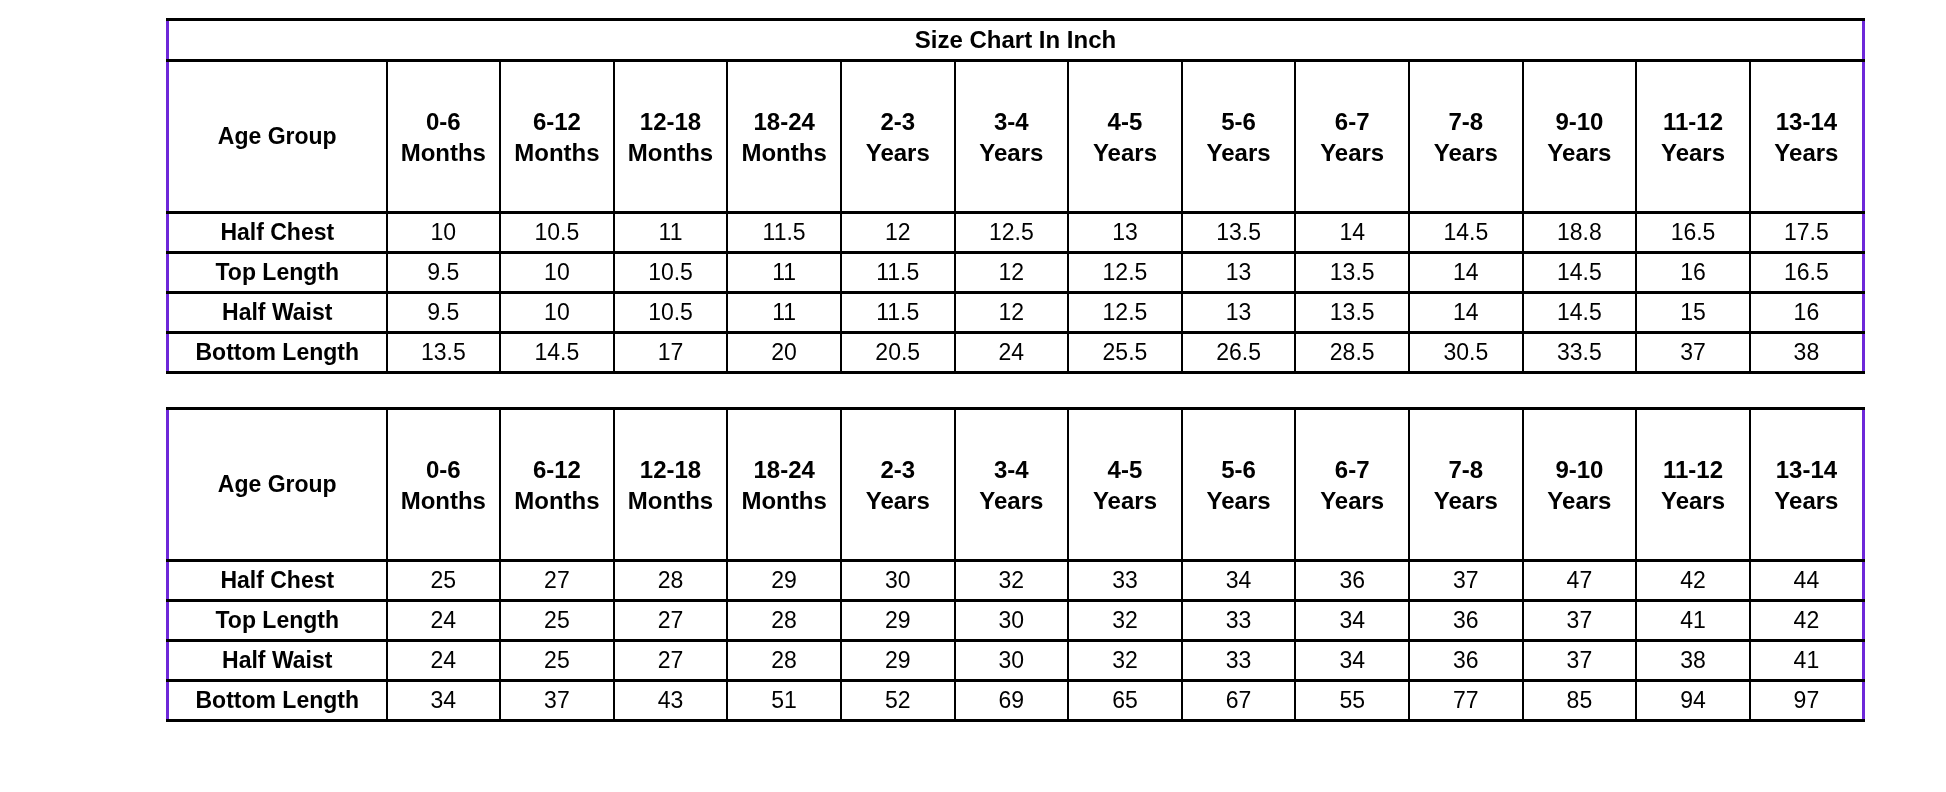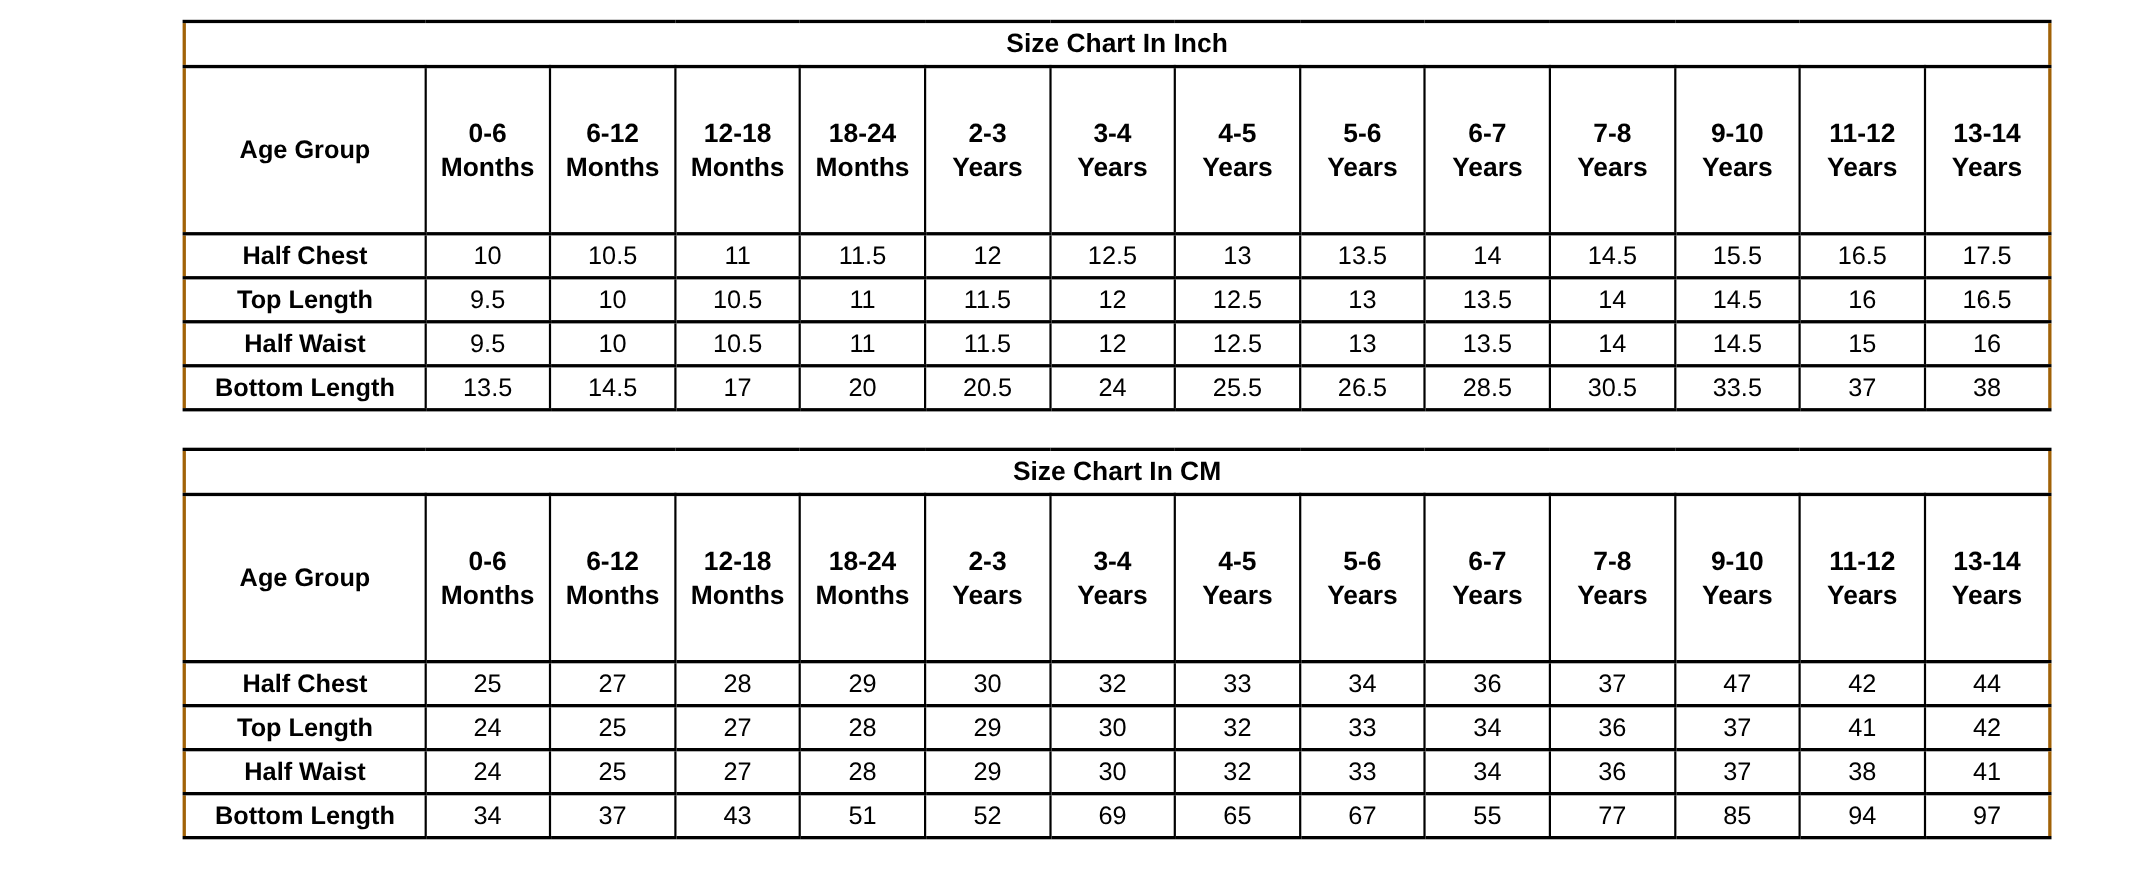--- a/index.html
+++ b/index.html
@@ -18,21 +18,21 @@
   }
   #tables {
     position: absolute;
     left: 166px;
     top: 18px;
   }
   table.size-table {
     border-collapse: collapse;
     table-layout: fixed;
     width: 1699px;
-    border: 3px solid #a16207;
+    border: 3px solid #6d28d9;
     margin: 0 0 33px 0;
     background: #ffffff;
   }
   table.size-table td {
     border-style: solid;
     border-color: #000000;
     border-width: 3px 2px;      
     text-align: center;
     vertical-align: middle;
     padding: 0;
@@ -149,21 +149,21 @@
             <td class="val">10</td>
             <td class="val">10.5</td>
             <td class="val">11</td>
             <td class="val">11.5</td>
             <td class="val">12</td>
             <td class="val">12.5</td>
             <td class="val">13</td>
             <td class="val">13.5</td>
             <td class="val">14</td>
             <td class="val">14.5</td>
-            <td class="val">15.5</td>
+            <td class="val">18.8</td>
             <td class="val">16.5</td>
             <td class="val">17.5</td>
           </tr>
           <tr class="tr-data">
             <td class="rowlabel">Top Length</td>
             <td class="val">9.5</td>
             <td class="val">10</td>
             <td class="val">10.5</td>
             <td class="val">11</td>
             <td class="val">11.5</td>
@@ -221,23 +221,20 @@
           <col class="c-data">
           <col class="c-data">
           <col class="c-data">
           <col class="c-data">
           <col class="c-data">
           <col class="c-data">
           <col class="c-data">
           <col class="c-data">
         </colgroup>
         <tbody>
-          <tr class="tr-title">
-            <td class="title" colspan="14">Size Chart In CM</td>
-          </tr>
           <tr class="tr-head">
             <td class="corner">Age Group</td>
             <td class="colhead">
               <div>0-6</div>
               <div>Months</div>
             </td>
             <td class="colhead">
               <div>6-12</div>
               <div>Months</div>
             </td>

